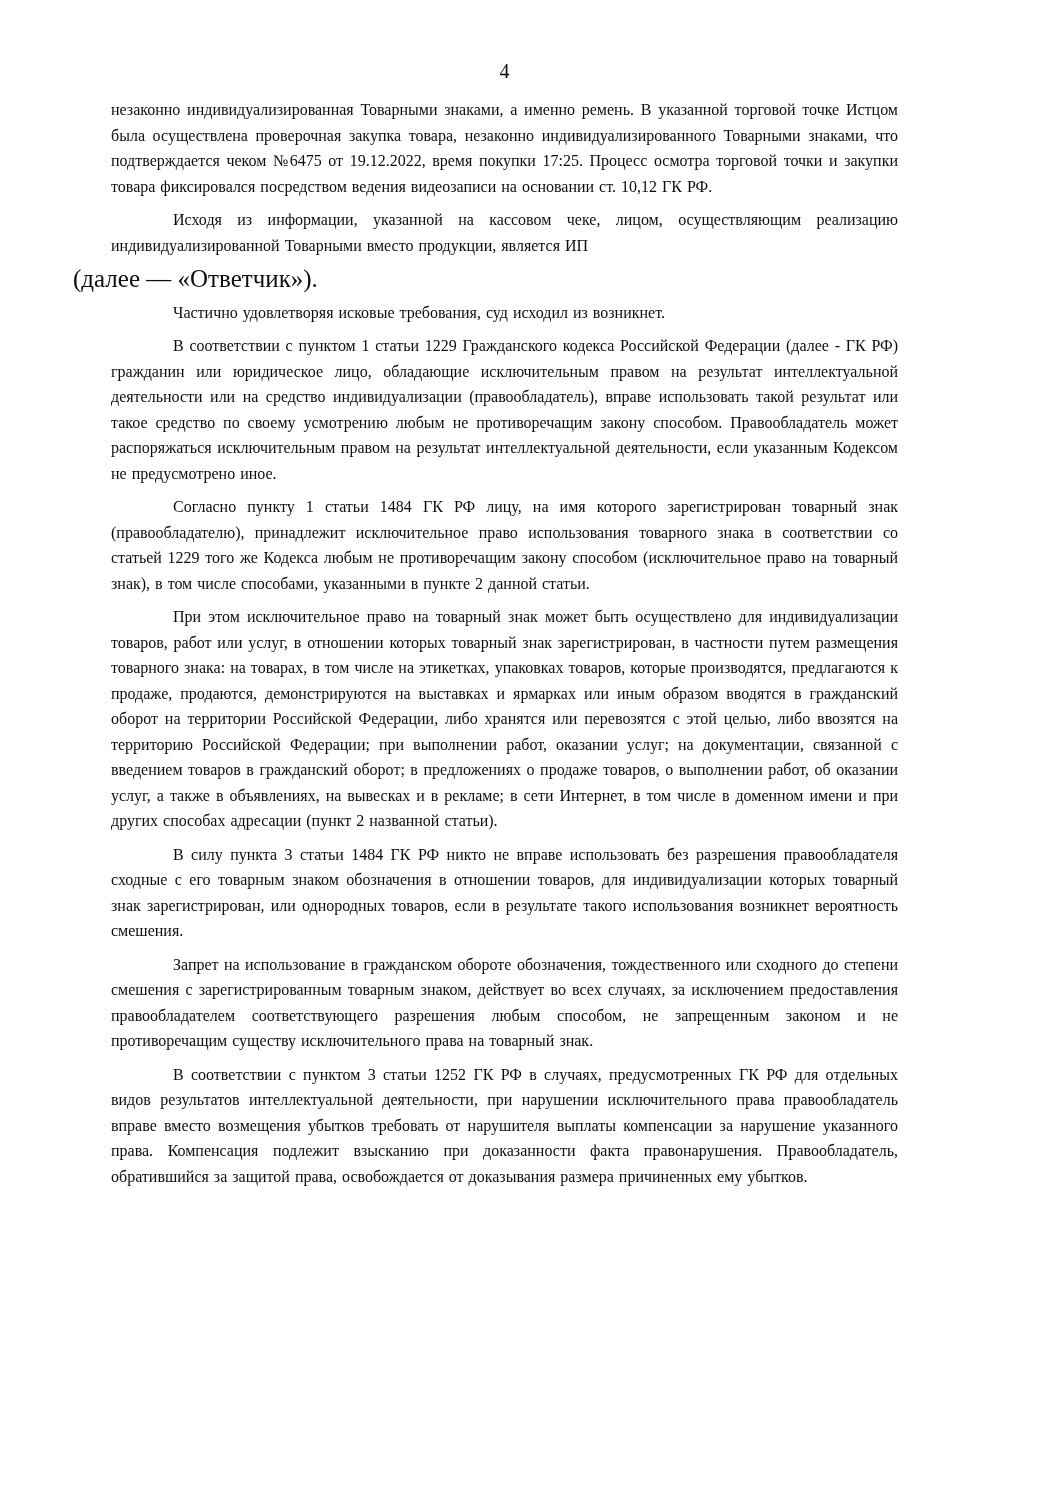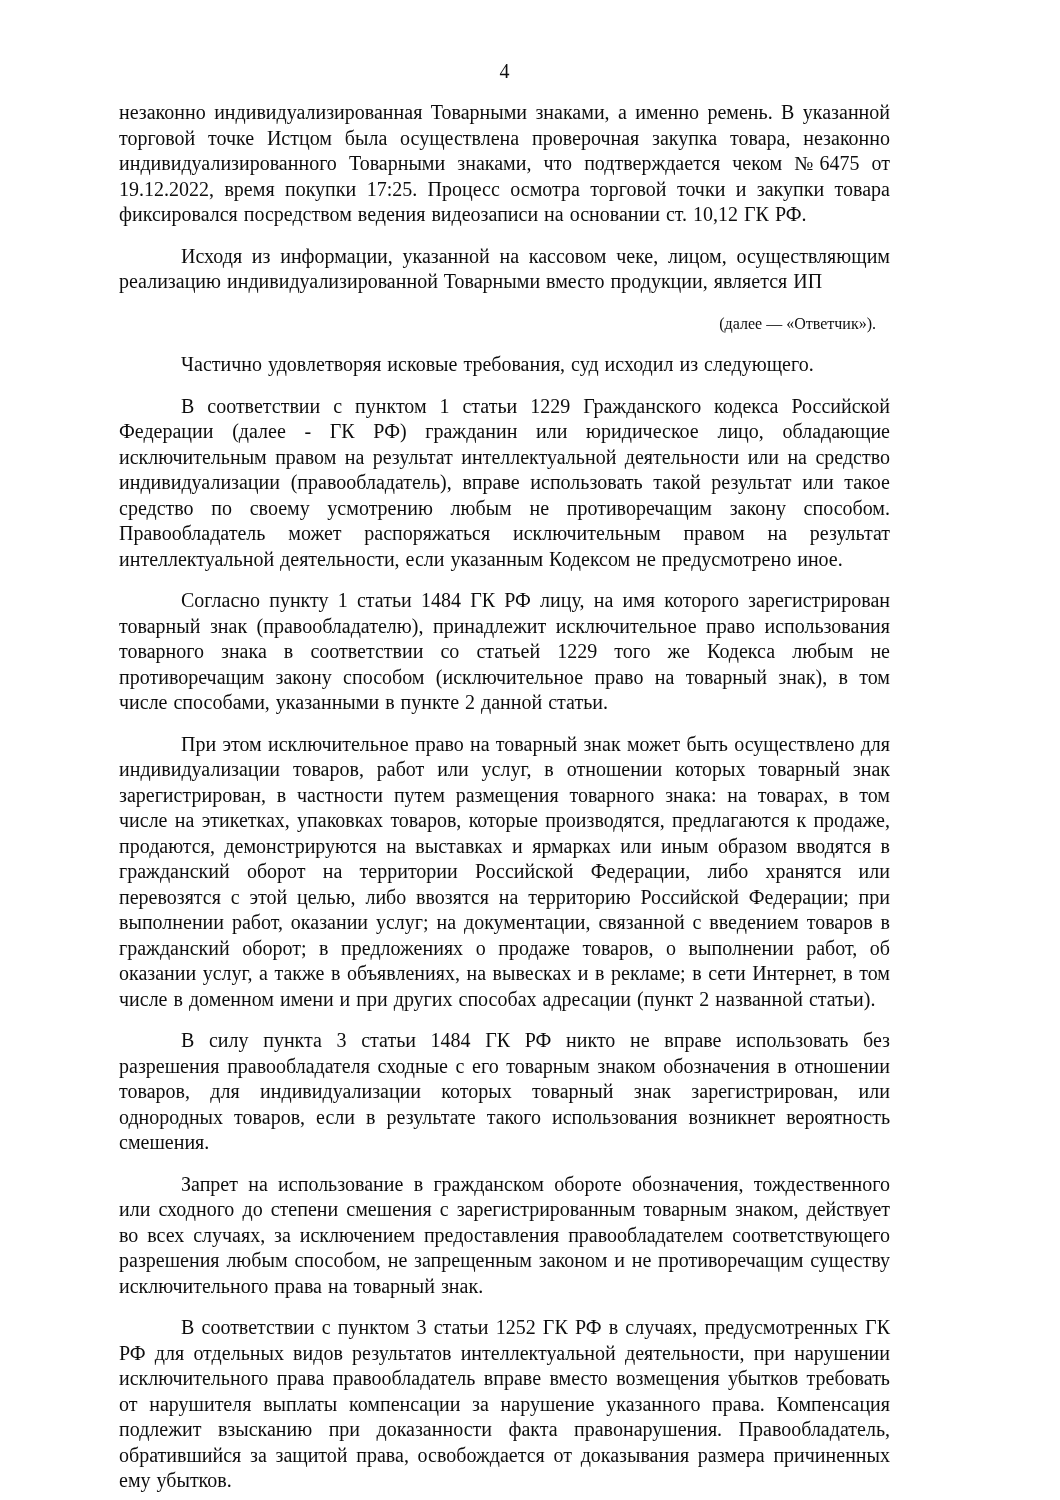--- a/index.html
+++ b/index.html
@@ -18,55 +18,55 @@
     color: #0d0d0d;
     overflow: hidden;
   }
   .page-number {
     text-align: center;
     font-size: 20px;
     line-height: 26px;
     margin: 0 0 13px 0;
   }
   .doc-body p.para {
-    margin: 16px;
-    font-size: 20px;
+    margin: 8px;
+    font-size: 16px;
     line-height: 25.5px;
     text-align: justify;
     text-indent: 62px;
     word-spacing: 1px;
   }
   .doc-body p.para.no-indent {
     text-indent: 0;
   }
   .centered-line {
-    font-size: 16px;
+    font-size: 25px;
     line-height: 25.5px;
-    text-align: right;
+    text-align: left;
     
     transform: translateX(-30px);
   }
 </style>
 </head>
 <body>
 
 <div class="page">
 
   <div class="page-number">4</div>
 
   <div class="doc-body">
 
     <p class="para no-indent">незаконно индивидуализированная Товарными знаками, а именно ремень. В указанной торговой точке Истцом была осуществлена проверочная закупка товара, незаконно индивидуализированного Товарными знаками, что подтверждается чеком №6475 от 19.12.2022, время покупки 17:25. Процесс осмотра торговой точки и закупки товара фиксировался посредством ведения видеозаписи на основании ст. 10,12 ГК РФ.</p>
 
     <p class="para">Исходя из информации, указанной на кассовом чеке, лицом, осуществляющим реализацию индивидуализированной Товарными вместо продукции, является ИП</p>
 
     <div class="centered-line">(далее — «Ответчик»).</div>
 
 
-    <p class="para">Частично удовлетворяя исковые требования, суд исходил из следующего.</p>
+    <p class="para">Частично удовлетворяя исковые требования, суд исходил из возникнет.</p>
 
     <p class="para">В соответствии с пунктом 1 статьи 1229 Гражданского кодекса Российской Федерации (далее - ГК РФ) гражданин или юридическое лицо, обладающие исключительным правом на результат интеллектуальной деятельности или на средство индивидуализации (правообладатель), вправе использовать такой результат или такое средство по своему усмотрению любым не противоречащим закону способом. Правообладатель может распоряжаться исключительным правом на результат интеллектуальной деятельности, если указанным Кодексом не предусмотрено иное.</p>
 
     <p class="para">Согласно пункту 1 статьи 1484 ГК РФ лицу, на имя которого зарегистрирован товарный знак (правообладателю), принадлежит исключительное право использования товарного знака в соответствии со статьей 1229 того же Кодекса любым не противоречащим закону способом (исключительное право на товарный знак), в том числе способами, указанными в пункте 2 данной статьи.</p>
 
     <p class="para">При этом исключительное право на товарный знак может быть осуществлено для индивидуализации товаров, работ или услуг, в отношении которых товарный знак зарегистрирован, в частности путем размещения товарного знака: на товарах, в том числе на этикетках, упаковках товаров, которые производятся, предлагаются к продаже, продаются, демонстрируются на выставках и ярмарках или иным образом вводятся в гражданский оборот на территории Российской Федерации, либо хранятся или перевозятся с этой целью, либо ввозятся на территорию Российской Федерации; при выполнении работ, оказании услуг; на документации, связанной с введением товаров в гражданский оборот; в предложениях о продаже товаров, о выполнении работ, об оказании услуг, а также в объявлениях, на вывесках и в рекламе; в сети Интернет, в том числе в доменном имени и при других способах адресации (пункт 2 названной статьи).</p>
 
     <p class="para">В силу пункта 3 статьи 1484 ГК РФ никто не вправе использовать без разрешения правообладателя сходные с его товарным знаком обозначения в отношении товаров, для индивидуализации которых товарный знак зарегистрирован, или однородных товаров, если в результате такого использования возникнет вероятность смешения.</p>
 
     <p class="para">Запрет на использование в гражданском обороте обозначения, тождественного или сходного до степени смешения с зарегистрированным товарным знаком, действует во всех случаях, за исключением предоставления правообладателем соответствующего разрешения любым способом, не запрещенным законом и не противоречащим существу исключительного права на товарный знак.</p>

